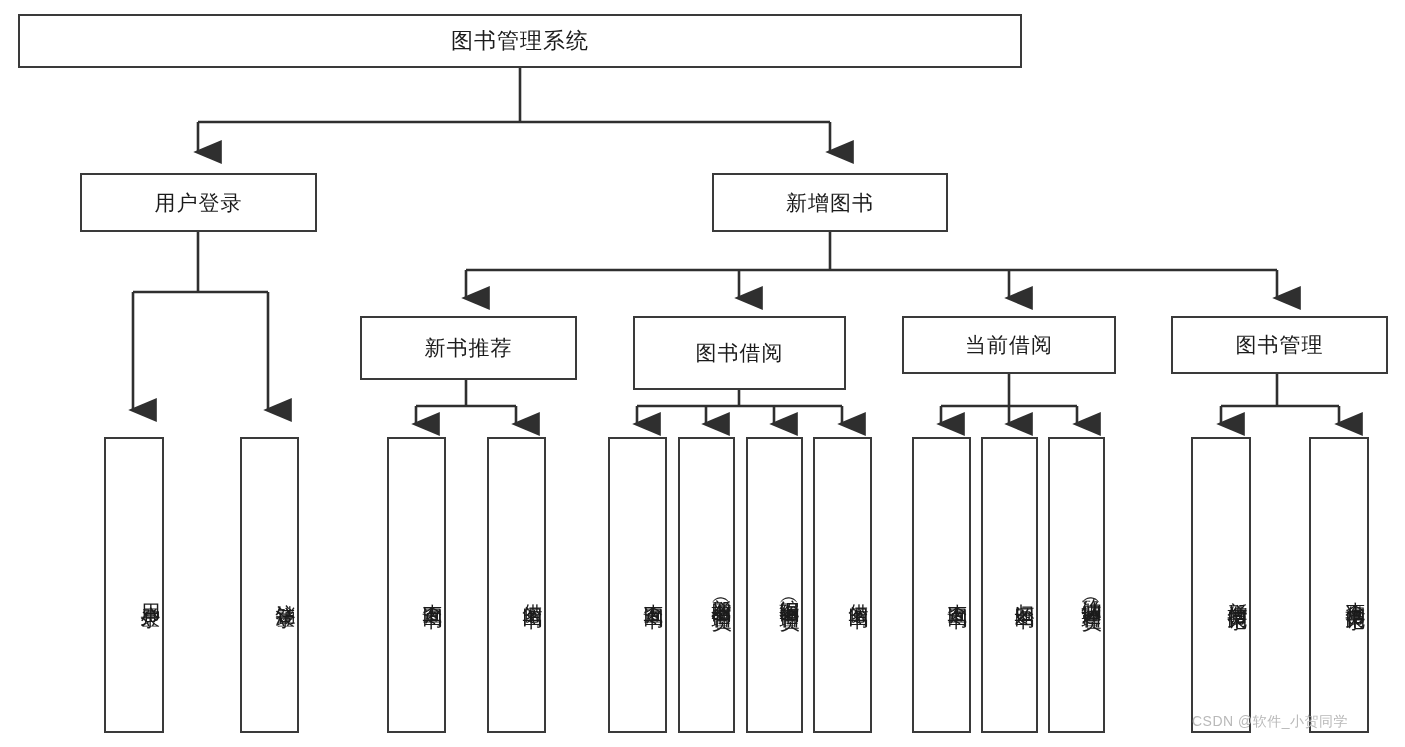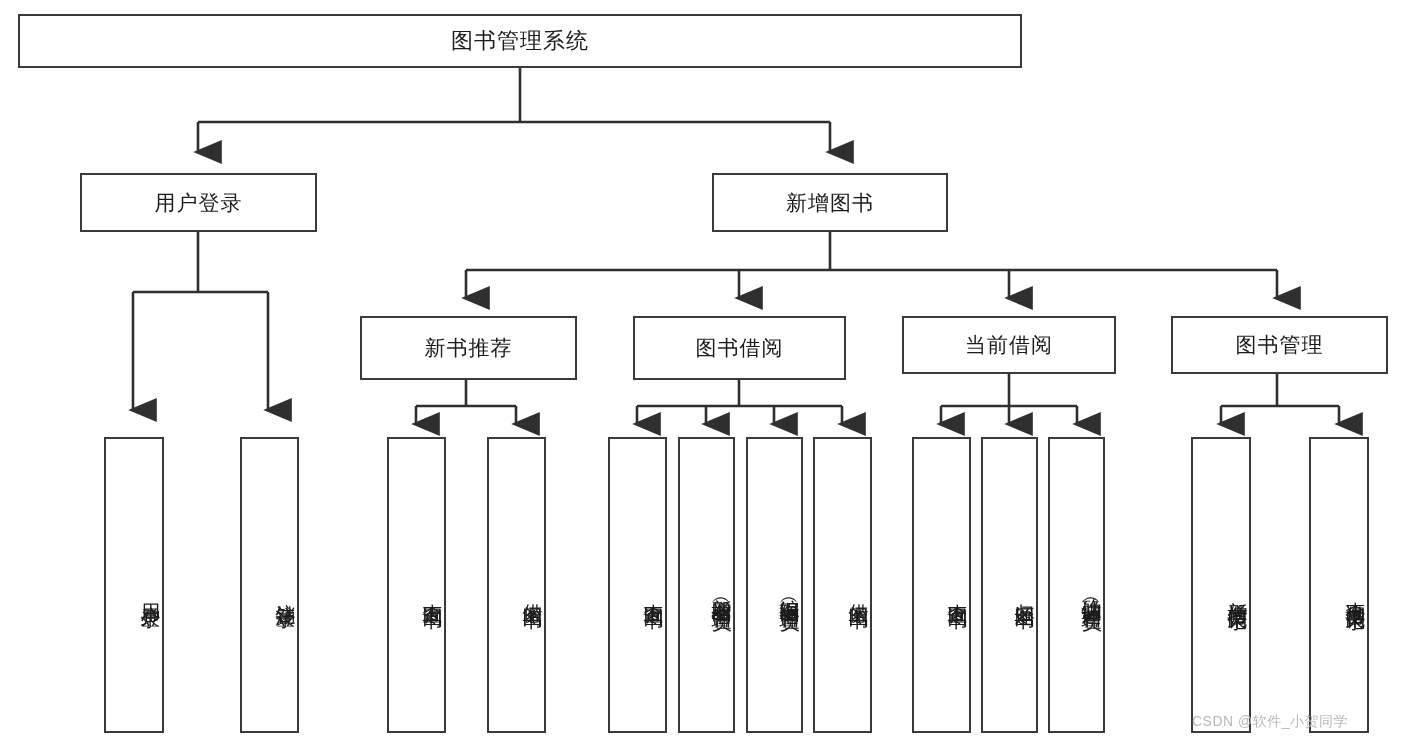--- a/index.html
+++ b/index.html
@@ -131,21 +131,21 @@
   <div class="node horiz" style="left:80px; top:173px; width:237px; height:59px;">
     <span class="lbl">用户登录</span>
   </div>
   <div class="node horiz" style="left:712px; top:173px; width:236px; height:59px;">
     <span class="lbl">新增图书</span>
   </div>
 
   <div class="node horiz" style="left:360px; top:316px; width:217px; height:64px;">
     <span class="lbl">新书推荐</span>
   </div>
-  <div class="node horiz" style="left:633px; top:316px; width:213px; height:64px;">
+  <div class="node horiz" style="left:633px; top:316px; width:213px; height:74px;">
     <span class="lbl">图书借阅</span>
   </div>
   <div class="node horiz" style="left:902px; top:316px; width:214px; height:58px;text-align:center;">
     <span class="lbl">当前借阅</span>
   </div>
   <div class="node horiz" style="left:1171px; top:316px; width:217px; height:58px;">
     <span class="lbl">图书管理</span>
   </div>
 
   <div class="node vert" style="left:104px; top:437px; width:60px; height:296px;">

